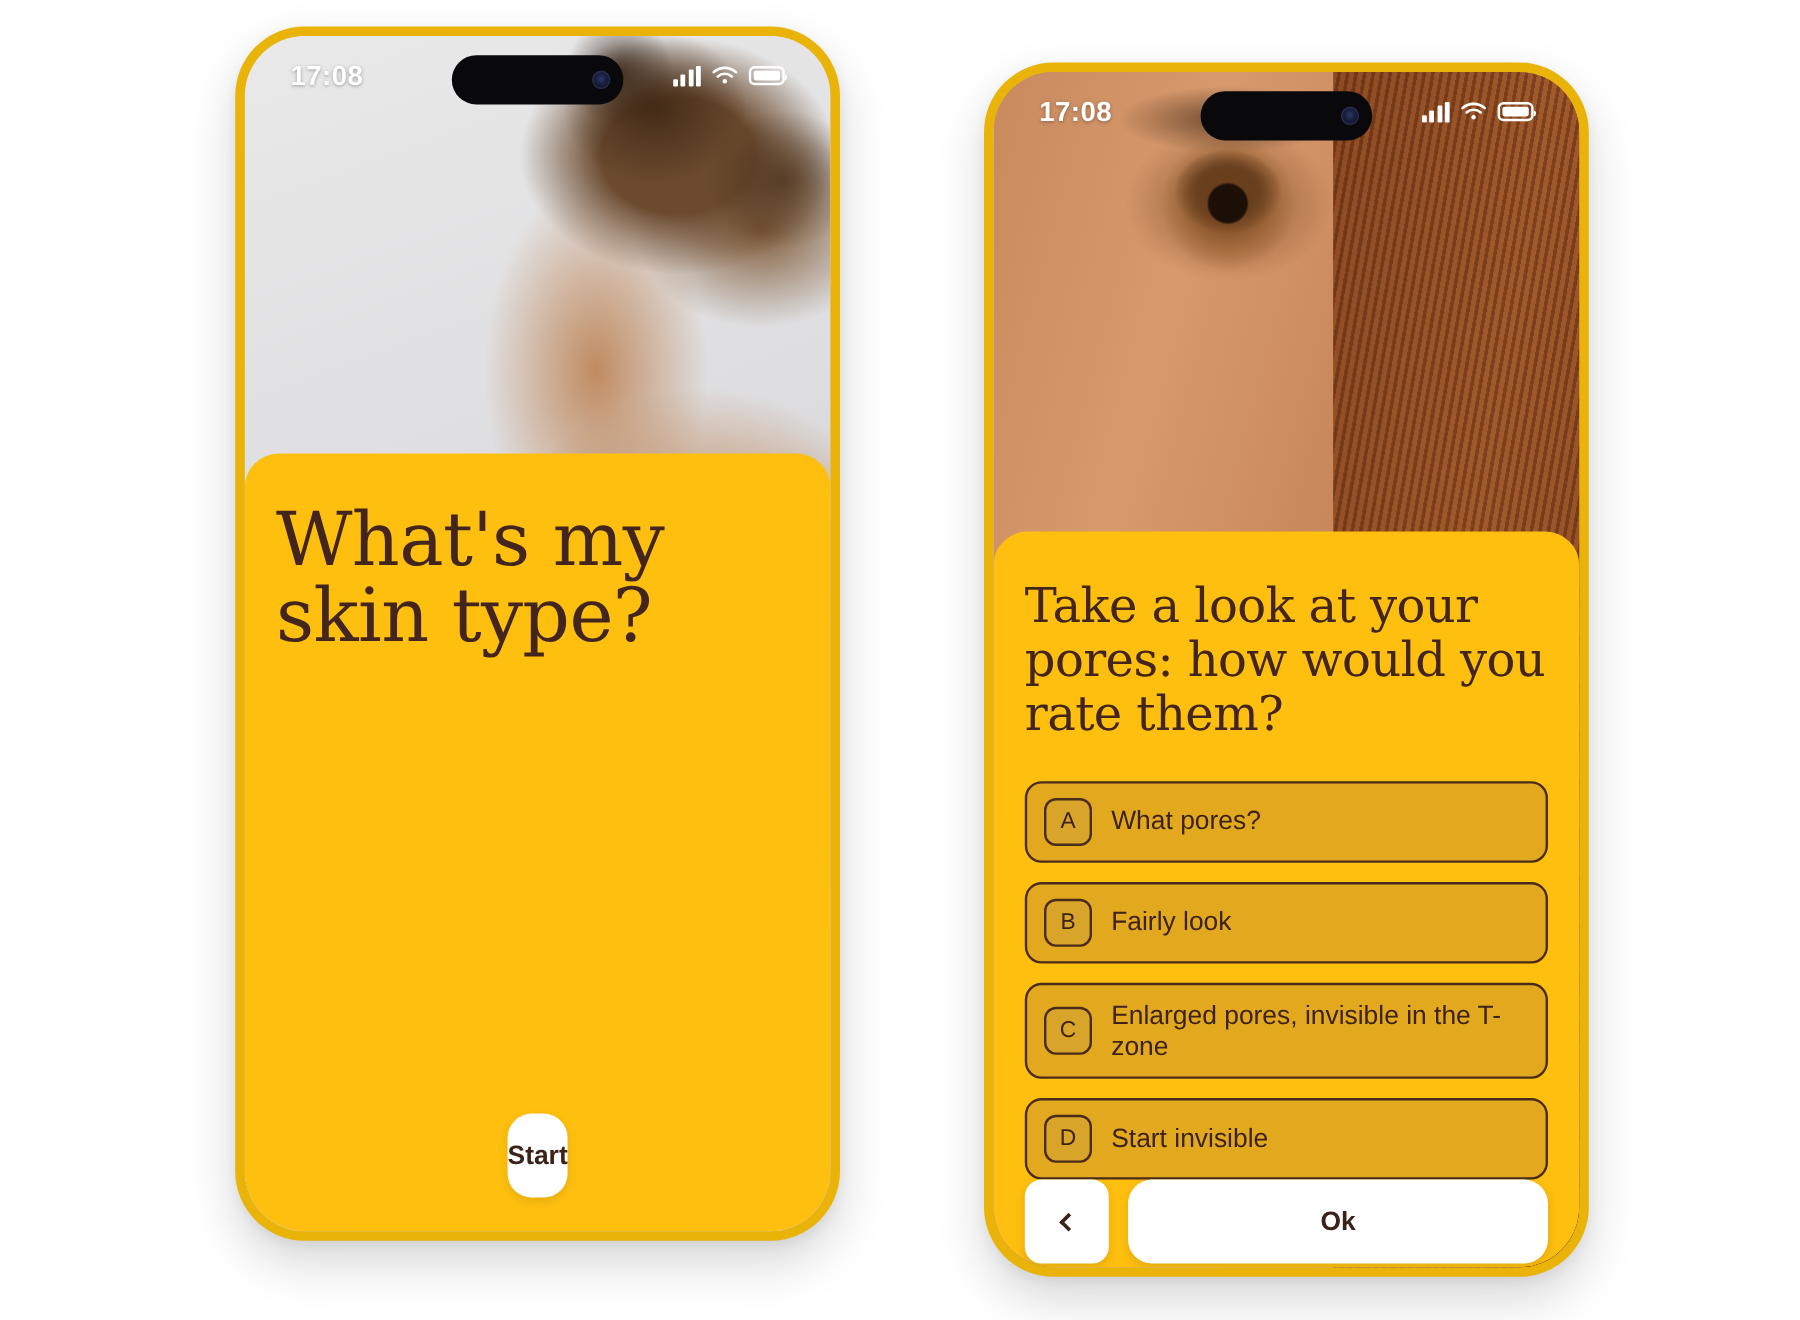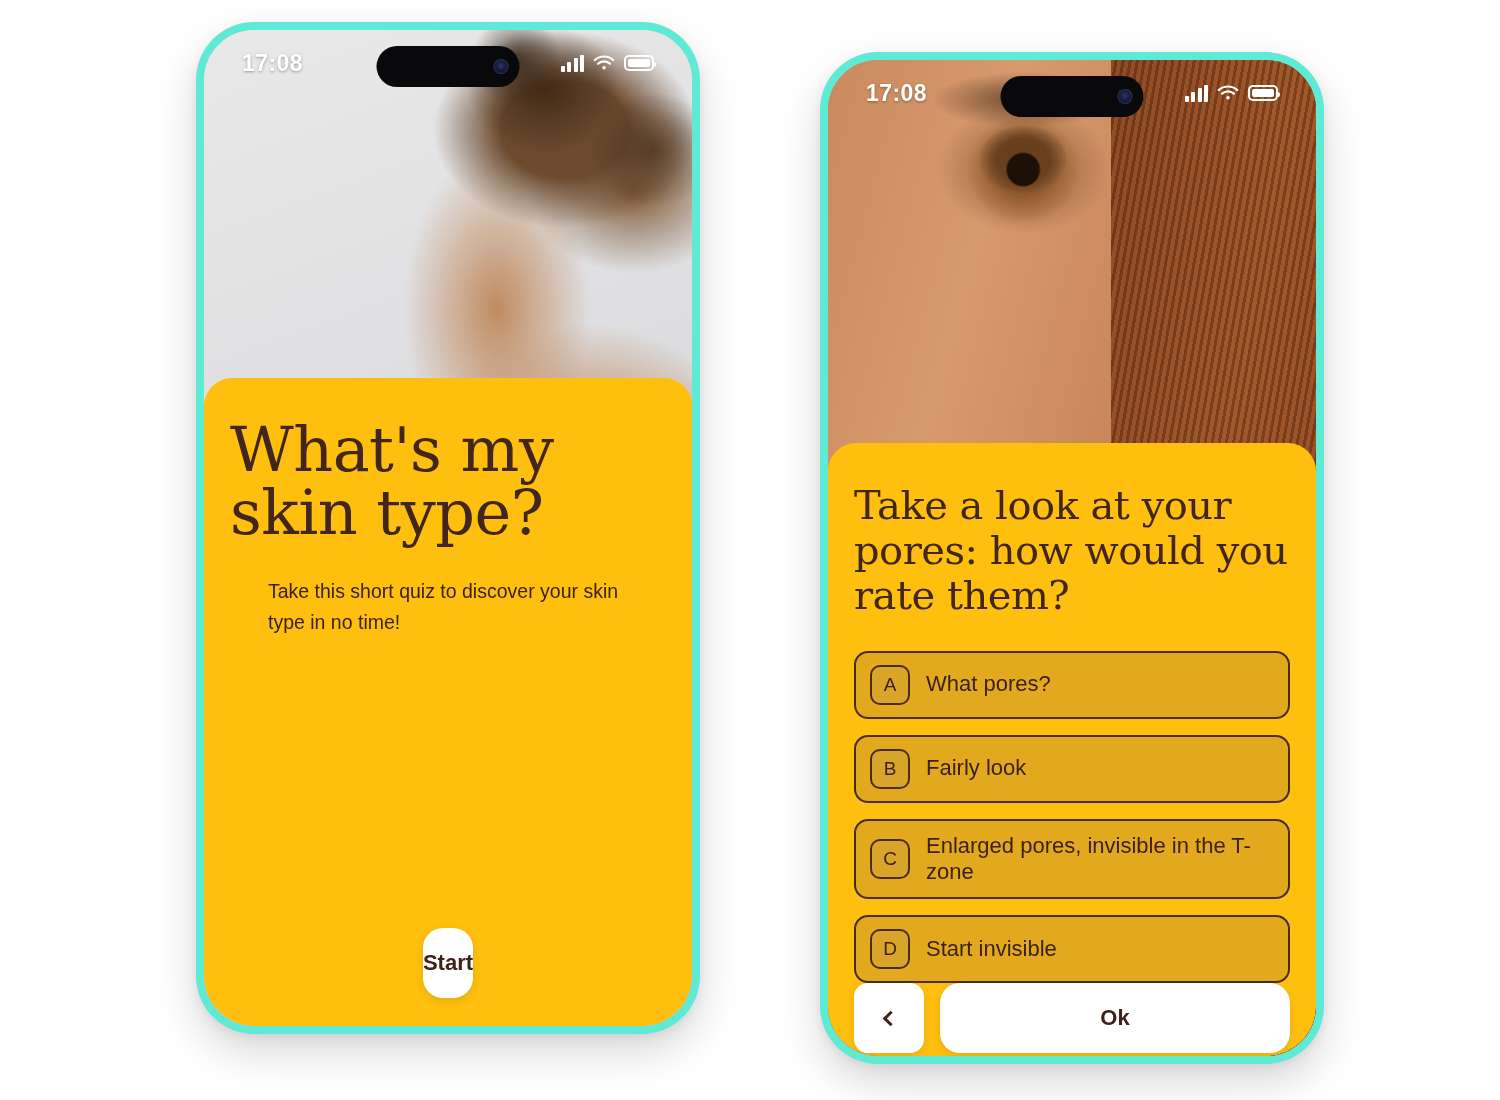--- a/index.html
+++ b/index.html
@@ -15,21 +15,21 @@
   .stage {
     position: relative;
     width: 1500px;
     height: 1100px;
     background: #ffffff;
   }
 
   
   .phone {
     position: absolute;
-    background: #5eead4;
+    background: #eab308;
     border-radius: 58px;
     box-shadow: 0 18px 42px rgba(0,0,0,0.16), 0 3px 10px rgba(0,0,0,0.06);
     padding: 8px;
   }
   #phone-1 { left: 196px; top: 22px;  width: 504px; height: 1012px; }
   #phone-2 { left: 820px; top: 52px;  width: 504px; height: 1012px; }
 
   .screen {
     position: relative;
     width: 100%;
@@ -263,21 +263,20 @@
             </span>
         </div>
       </div>
 
       <div class="island">
         <span class="lens"></span>
       </div>
 
       <div class="card" id="card-1">
         <h1 class="title-serif" id="title-1">What's my skin type?</h1>
-        <p class="subtitle">Take this short quiz to discover your skin type in no time!</p>
         <div class="spacer"></div>
         <div class="btn-row">
           <button class="btn btn-primary">Start</button>
         </div>
       </div>
 
     </div>
   </div>
 
   <div class="phone" id="phone-2">

